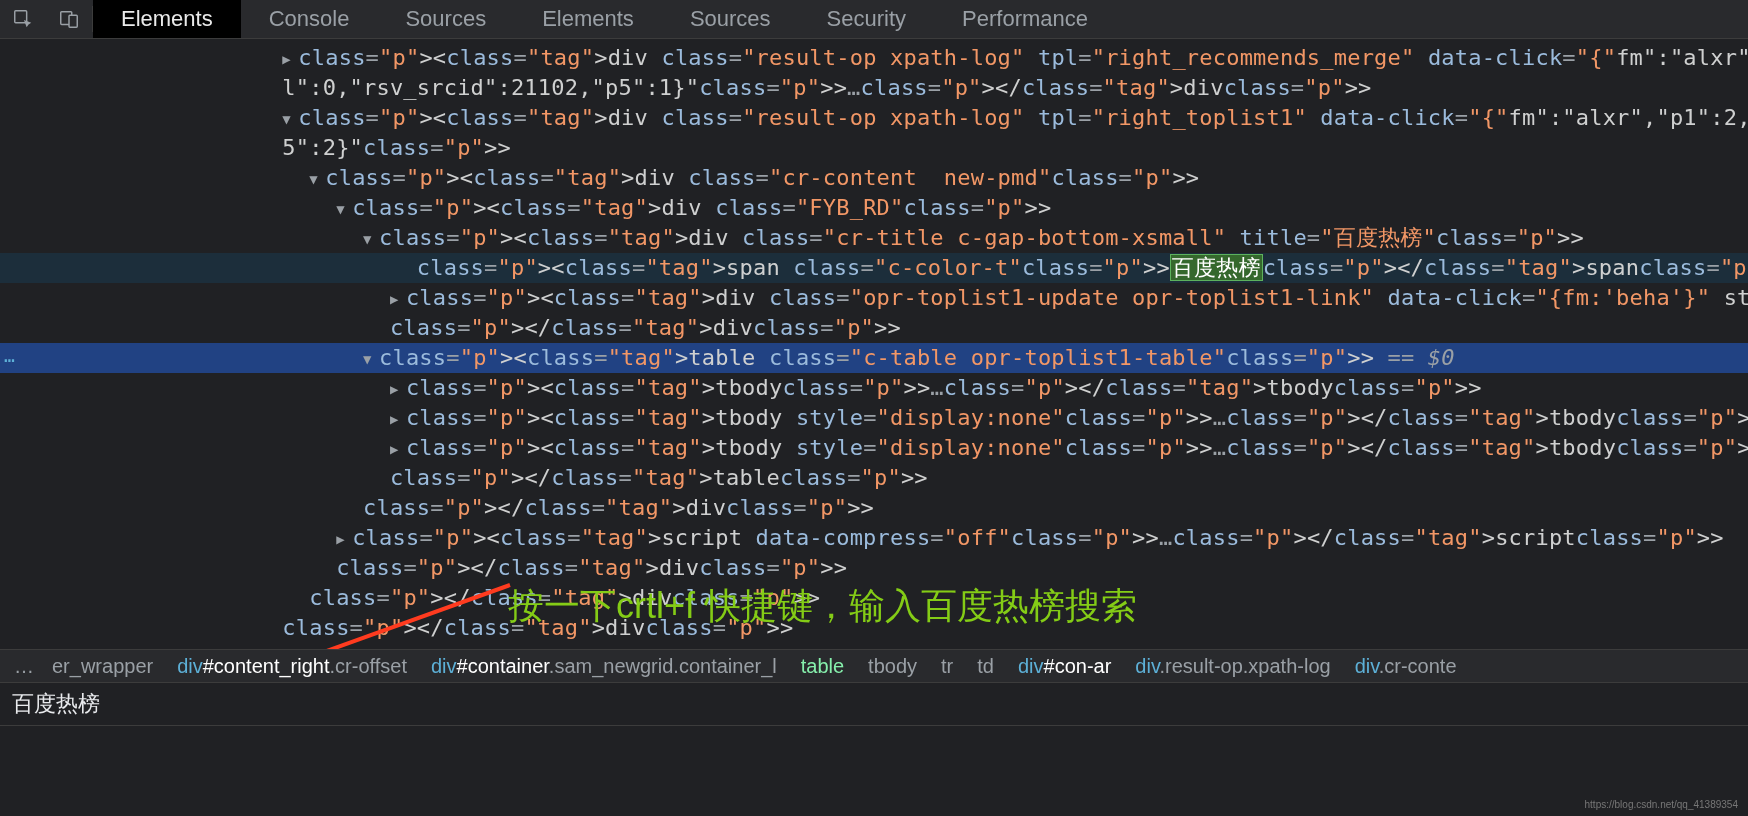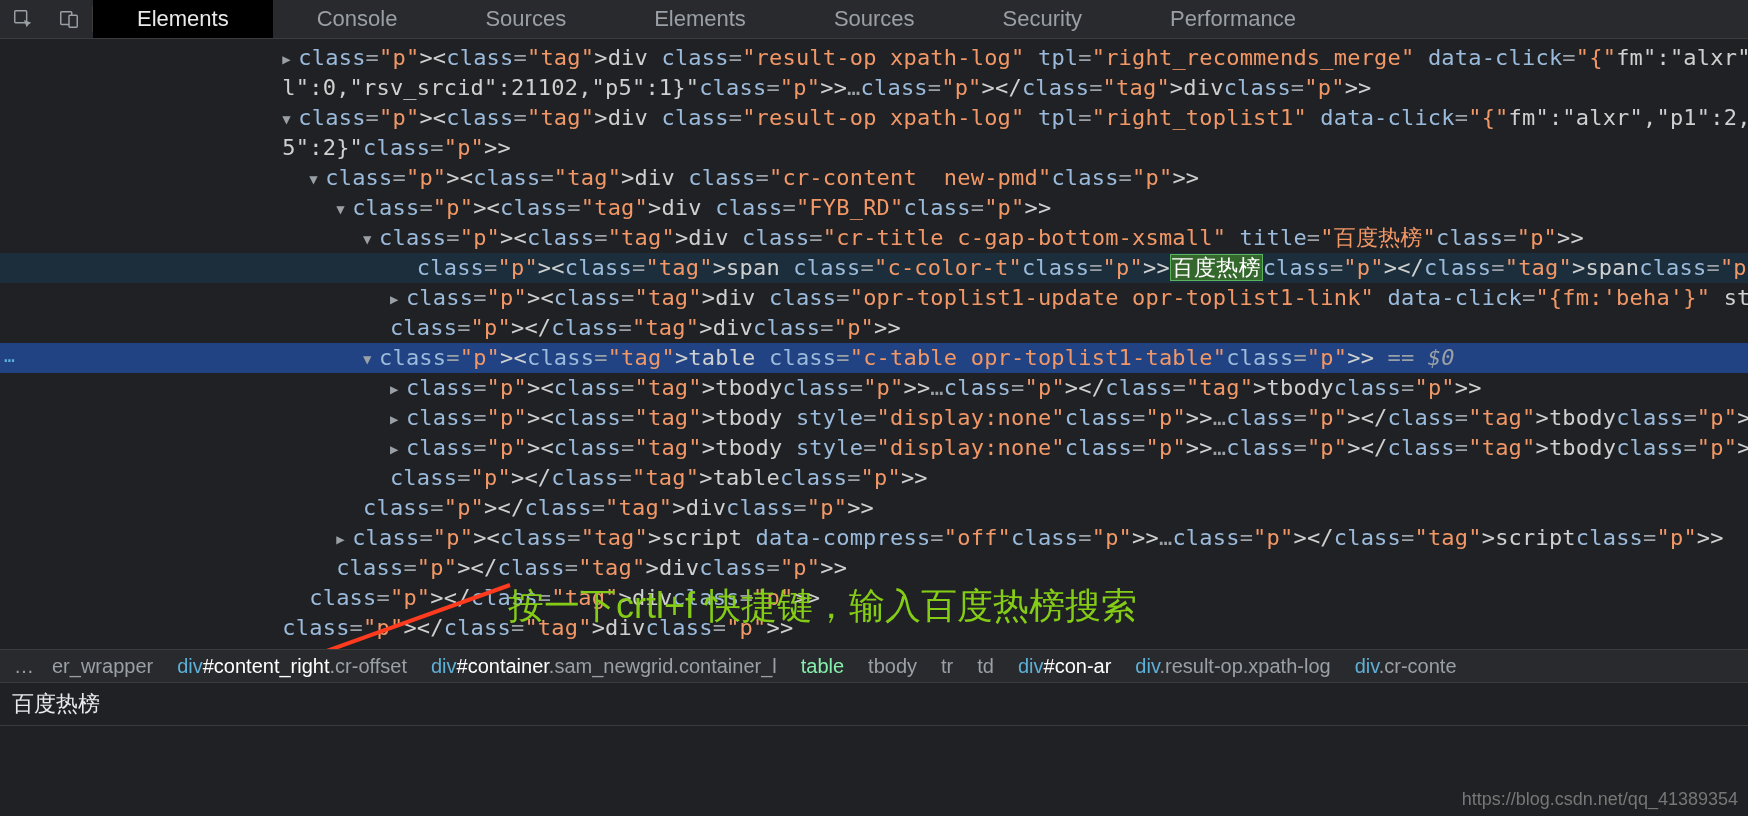--- a/index.html
+++ b/index.html
@@ -1,20 +1,20 @@
 <!DOCTYPE html>
 <html><head>
 <meta charset="utf-8">
 <style>
 html,body{margin:0;padding:0;width:1748px;height:816px;background:#202124;font-family:Menlo,Consolas,monospace;font-size:20px;color:#cfd0d0;overflow:hidden}
 .toolbar{height:38px;background:#292a2d;display:flex;align-items:stretch;border-bottom:1px solid #3c3c3c;font-family:-apple-system,Helvetica,Arial,sans-serif}
 .tool-icon{width:46px;display:flex;align-items:center;justify-content:center;color:#9aa0a6}
 .tool-icon svg{width:22px;height:22px}
 .sep{width:1px;background:#3c3c3c;margin:6px 0}
-.tab{padding:0 44px;display:flex;align-items:center;font-size:22px;color:#9aa0a6;cursor:pointer}
+.tab{padding:0 28px;display:flex;align-items:center;font-size:22px;color:#9aa0a6;cursor:pointer}
 .tab.active{background:#000;color:#eaeaea}
 .tree{position:relative;padding:4px 0 4px 0;height:602px;overflow:hidden}
 .line{white-space:pre;line-height:30px;height:30px;font-size:22px;letter-spacing:.2px}
 .ind{display:inline-block}
 .arrow{display:inline-block;width:14px;color:#9aa0a6;font-size:14px;vertical-align:1px;margin-right:2px}
 .arrow.down::before{content:"▼"}
 .arrow.right::before{content:"▶"}
 .p{color:#9aa0a6}
 .attr{color:#9bbbdc}
 .val{color:#f29766}
@@ -26,21 +26,21 @@
 .dots{position:absolute;left:4px;color:#5db0d7;font-size:18px;letter-spacing:2px}
 .annotation{position:absolute;color:#84cc16;font-size:36px;font-family:Liberation Sans, sans-serif;pointer-events:none}
 svg.arrow-svg{position:absolute;pointer-events:none}
 .crumbs{height:32px;background:#292a2d;border-top:1px solid #3c3c3c;display:flex;align-items:center;font-family:-apple-system,Helvetica,Arial,sans-serif;font-size:20px;color:#9aa0a6;padding:0 8px;overflow:hidden;white-space:nowrap}
 .crumbs .c{padding:0 12px;cursor:pointer}
 .crumbs .c.sel{color:#86efac}
 .crumbs .c .id{color:#fff}
 .crumbs .dotsb{padding:0 6px}
 .search{height:42px;background:#202124;border-top:1px solid #3c3c3c;border-bottom:1px solid #3c3c3c;display:flex;align-items:center;padding:0 10px;position:relative}
 .search input{flex:1;background:transparent;border:none;outline:none;color:#e8eaed;font-size:22px;font-family:-apple-system,sans-serif}
-.watermark{position:absolute;right:10px;bottom:6px;color:#777;font-size:18px;font-family:-apple-system,sans-serif}
+.watermark{position:absolute;right:10px;bottom:6px;color:#777;font-size:10px;font-family:-apple-system,sans-serif}
 </style>
 </head>
 <body>
 
 <div class="toolbar">
   <div class="tool-icon">
     <svg viewBox="0 0 24 24" fill="none" stroke="currentColor" stroke-width="1.6">
         <rect x="3" y="3" width="13" height="13" rx="1"></rect>
         <path d="M13 13 l8 3 -3 2 -2 3 z" fill="currentColor" stroke="none"></path>
       </svg>

